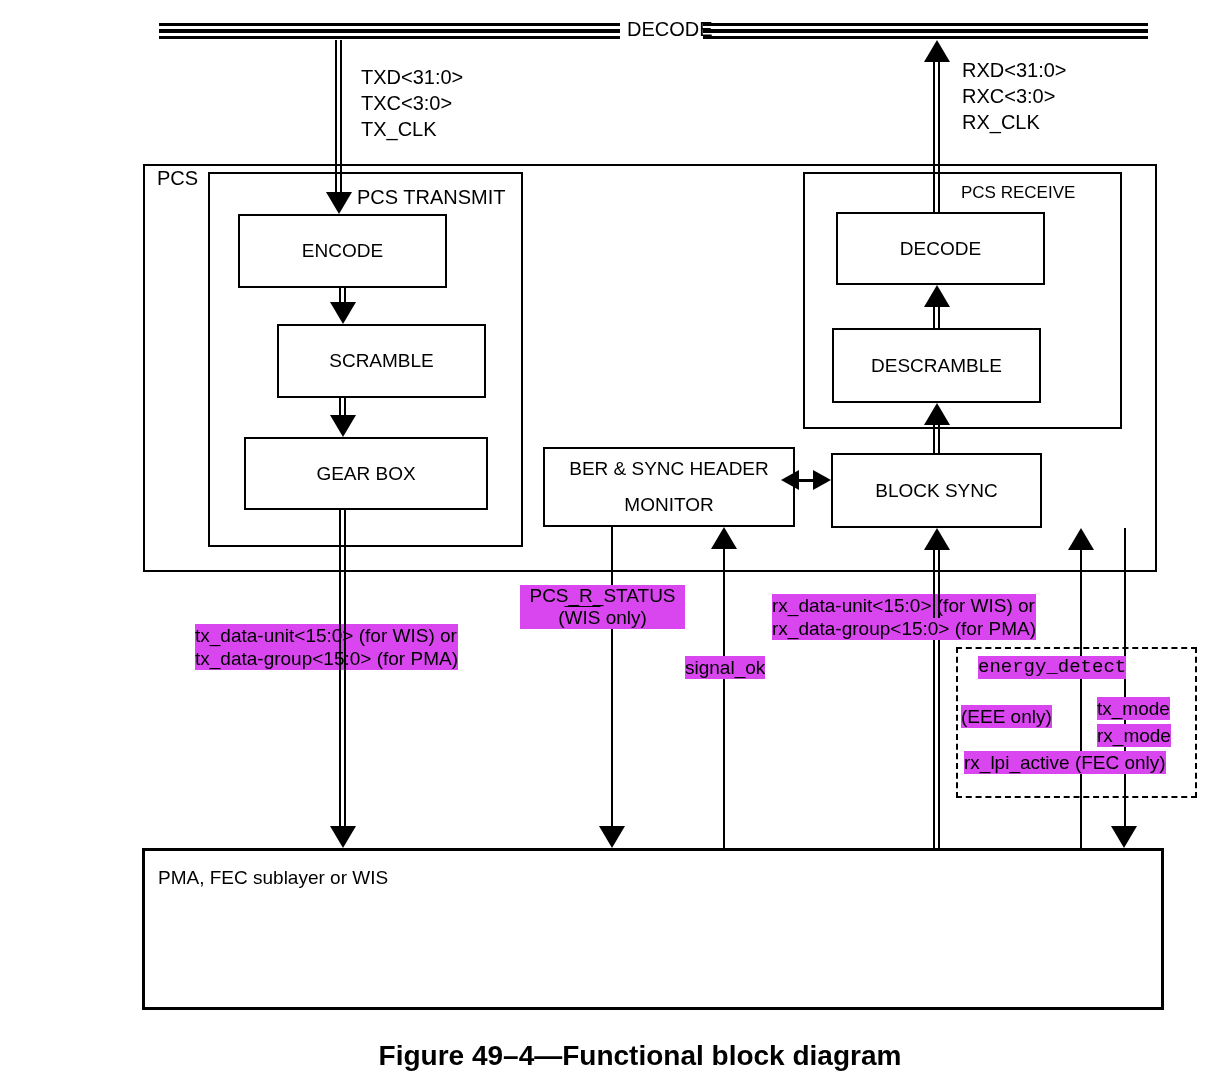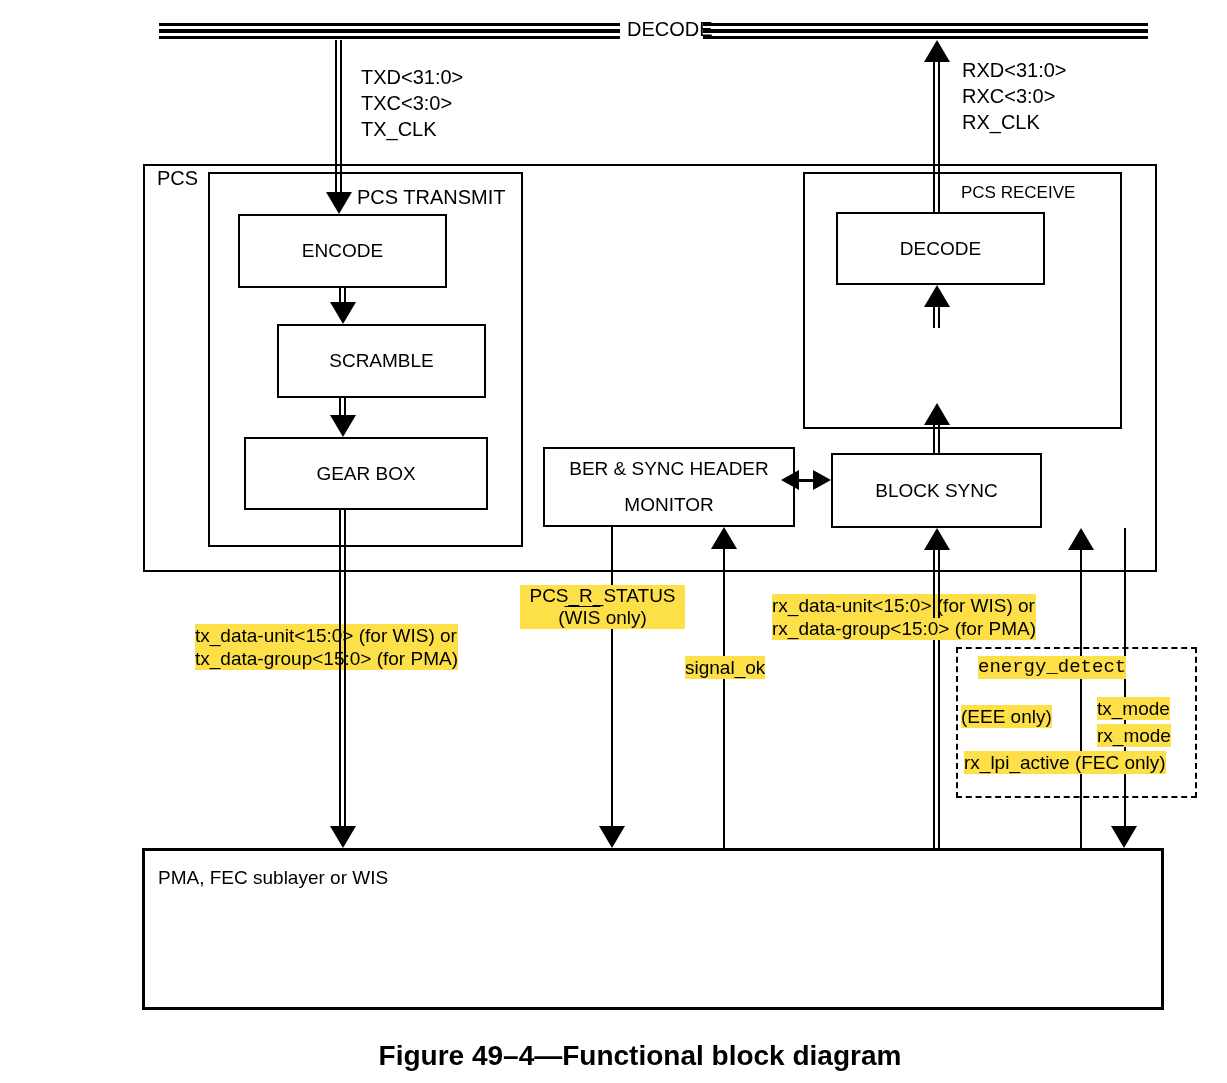--- a/index.html
+++ b/index.html
@@ -3,21 +3,21 @@
 <meta charset="utf-8">
 <style>
   html,body{margin:0;padding:0;background:#ffffff;}
   #canvas{position:relative;width:1227px;height:1083px;background:#fff;
           font-family:"Liberation Sans",sans-serif;color:#000;overflow:hidden;}
   .bus-bar{position:absolute;background:#000;}
   .box{position:absolute;border:2px solid #000;background:transparent;z-index:2;
        display:flex;align-items:center;justify-content:center;
        font-size:19px;text-align:center;box-sizing:border-box;}
   .lbl{position:absolute;font-size:19px;white-space:nowrap;z-index:3;line-height:23px;}
-  .wbg{background:#fde047;}
+  .wbg{background:#d946ef;}
   .sline{position:absolute;width:2px;background:#000;z-index:1;}
   .dline{position:absolute;width:7px;border-left:2px solid #000;border-right:2px solid #000;
          box-sizing:border-box;z-index:1;}
   .patch{z-index:4;}
   .arr-down{position:absolute;width:0;height:0;border-left:13px solid transparent;
             border-right:13px solid transparent;border-top:22px solid #000;z-index:1;}
   .arr-up{position:absolute;width:0;height:0;border-left:13px solid transparent;
           border-right:13px solid transparent;border-bottom:22px solid #000;z-index:1;}
   .arr-left{position:absolute;width:0;height:0;border-top:10px solid transparent;
             border-bottom:10px solid transparent;border-right:18px solid #000;z-index:1;}
@@ -65,20 +65,23 @@
     <span>SCRAMBLE</span>
   </div>
   <div class="box" style="left:244px;top:437px;width:244px;height:73px;">
     <span>GEAR BOX</span>
   </div>
 
   <div class="box" style="left:803px;top:172px;width:319px;height:257px;"></div>
   <div class="lbl" style="left:961px;top:181px;font-size:17px;">PCS RECEIVE</div>
   <div class="box" style="left:836px;top:212px;width:209px;height:73px;">
     <span>DECODE</span>
+  </div>
+  <div class="box" style="left:832px;top:328px;width:209px;height:75px;">
+    <span>DESCRAMBLE</span>
   </div>
 
   <div class="box two-line" style="left:543px;top:447px;width:252px;height:80px;">
     <span>BER &amp; SYNC HEADER</span>
     <span>MONITOR</span>
   </div>
   <div class="box" style="left:831px;top:453px;width:211px;height:75px;">
     <span>BLOCK SYNC</span>
   </div>
 

